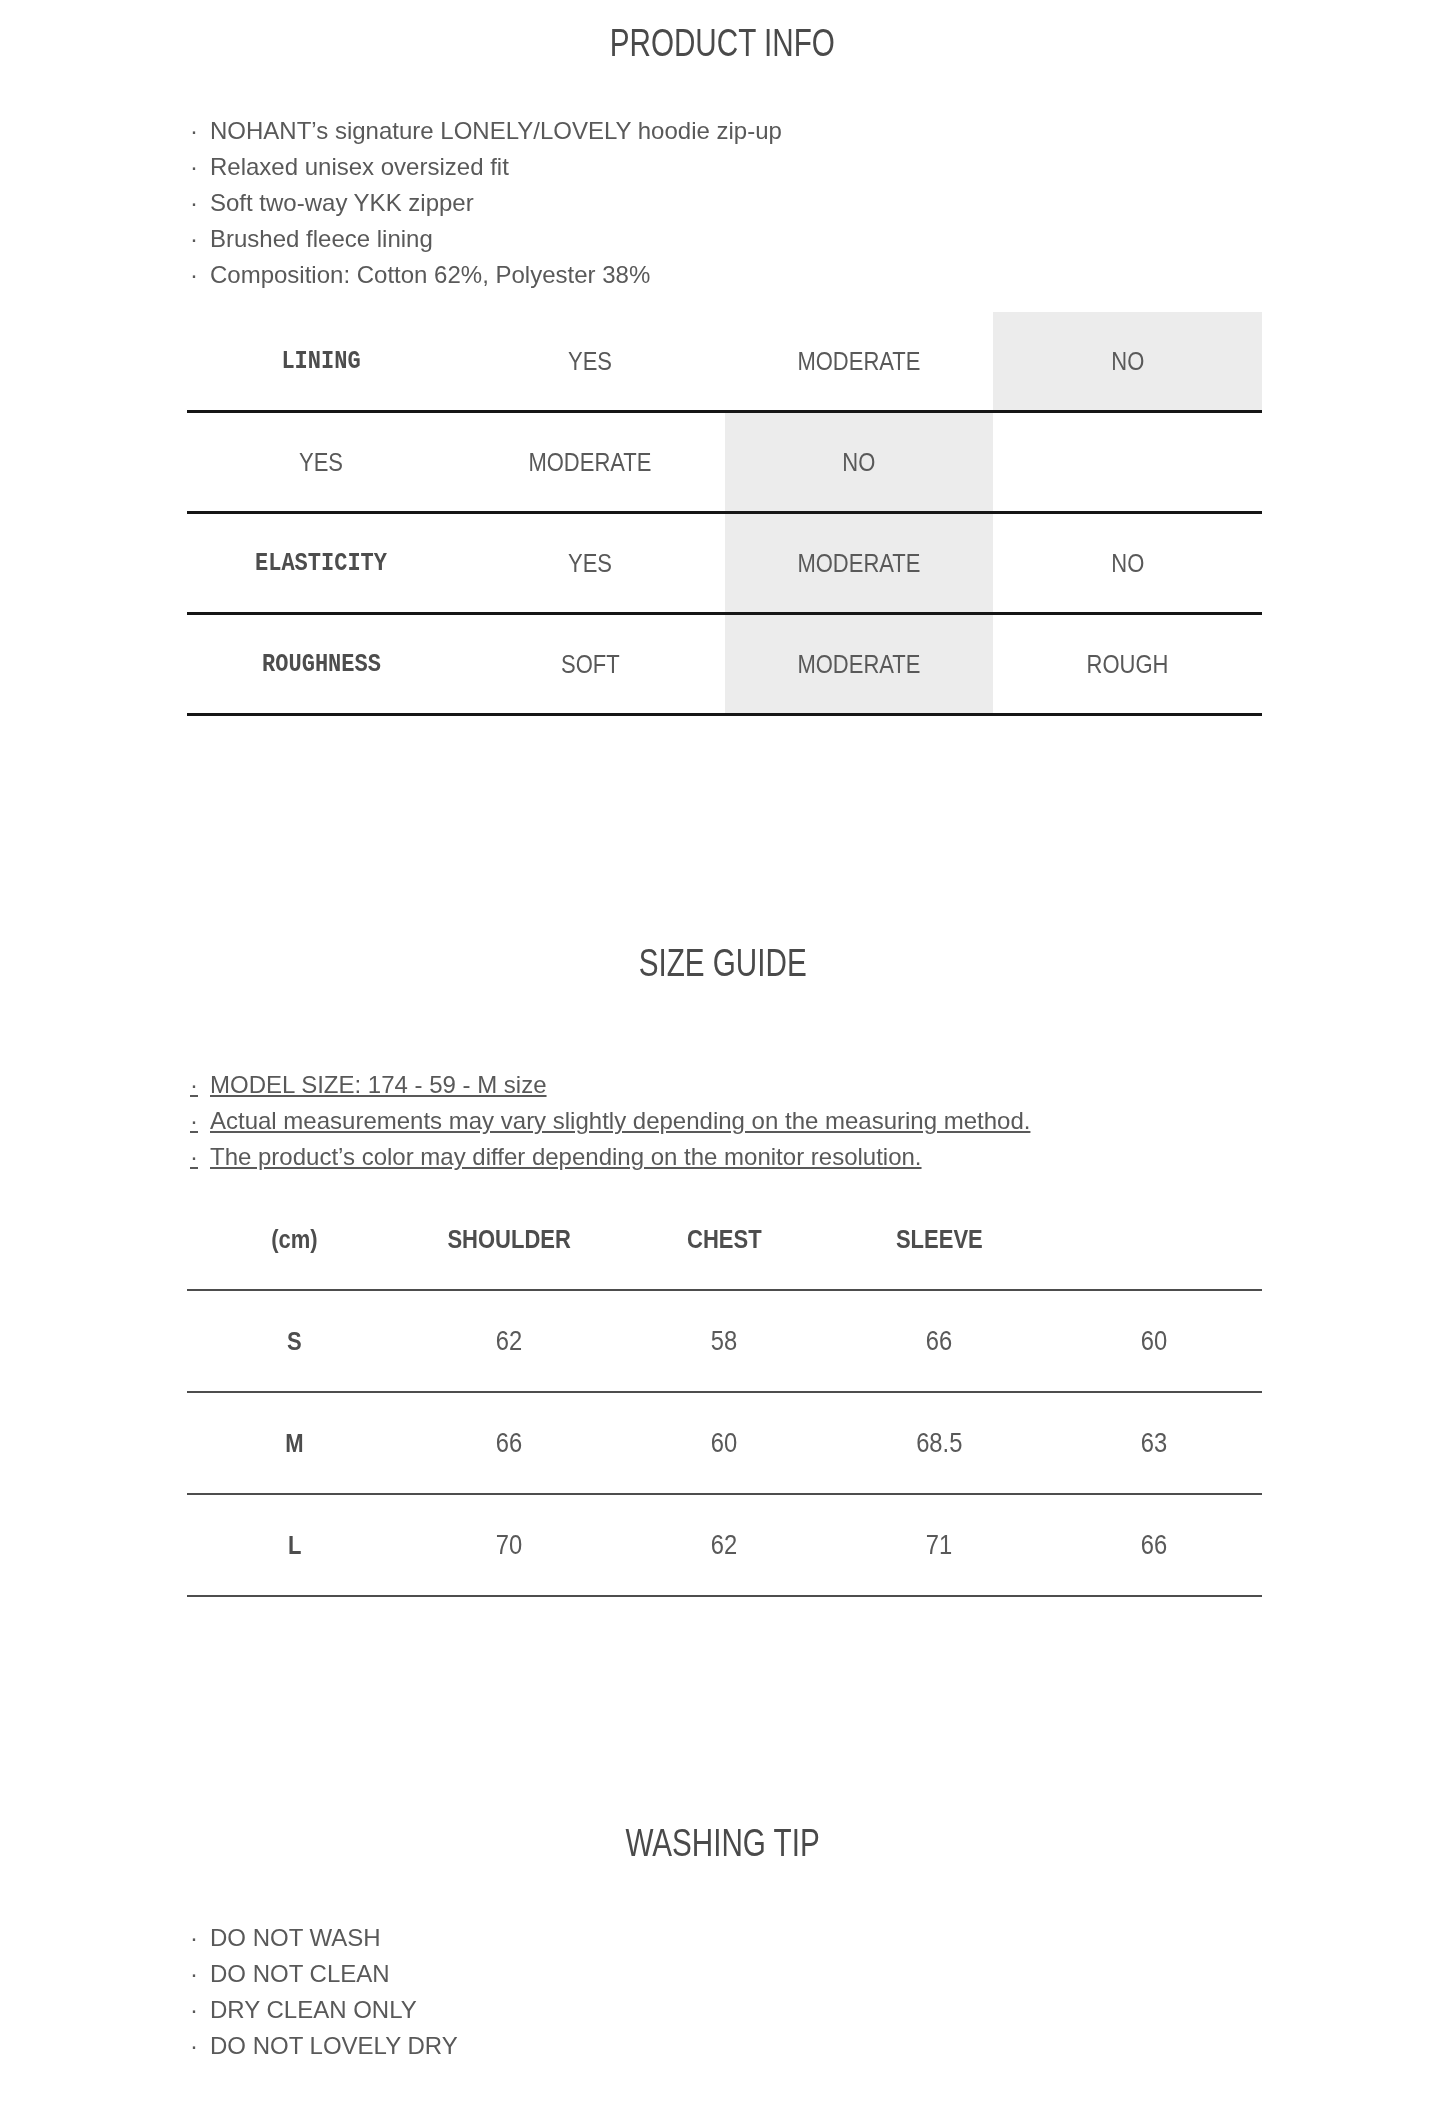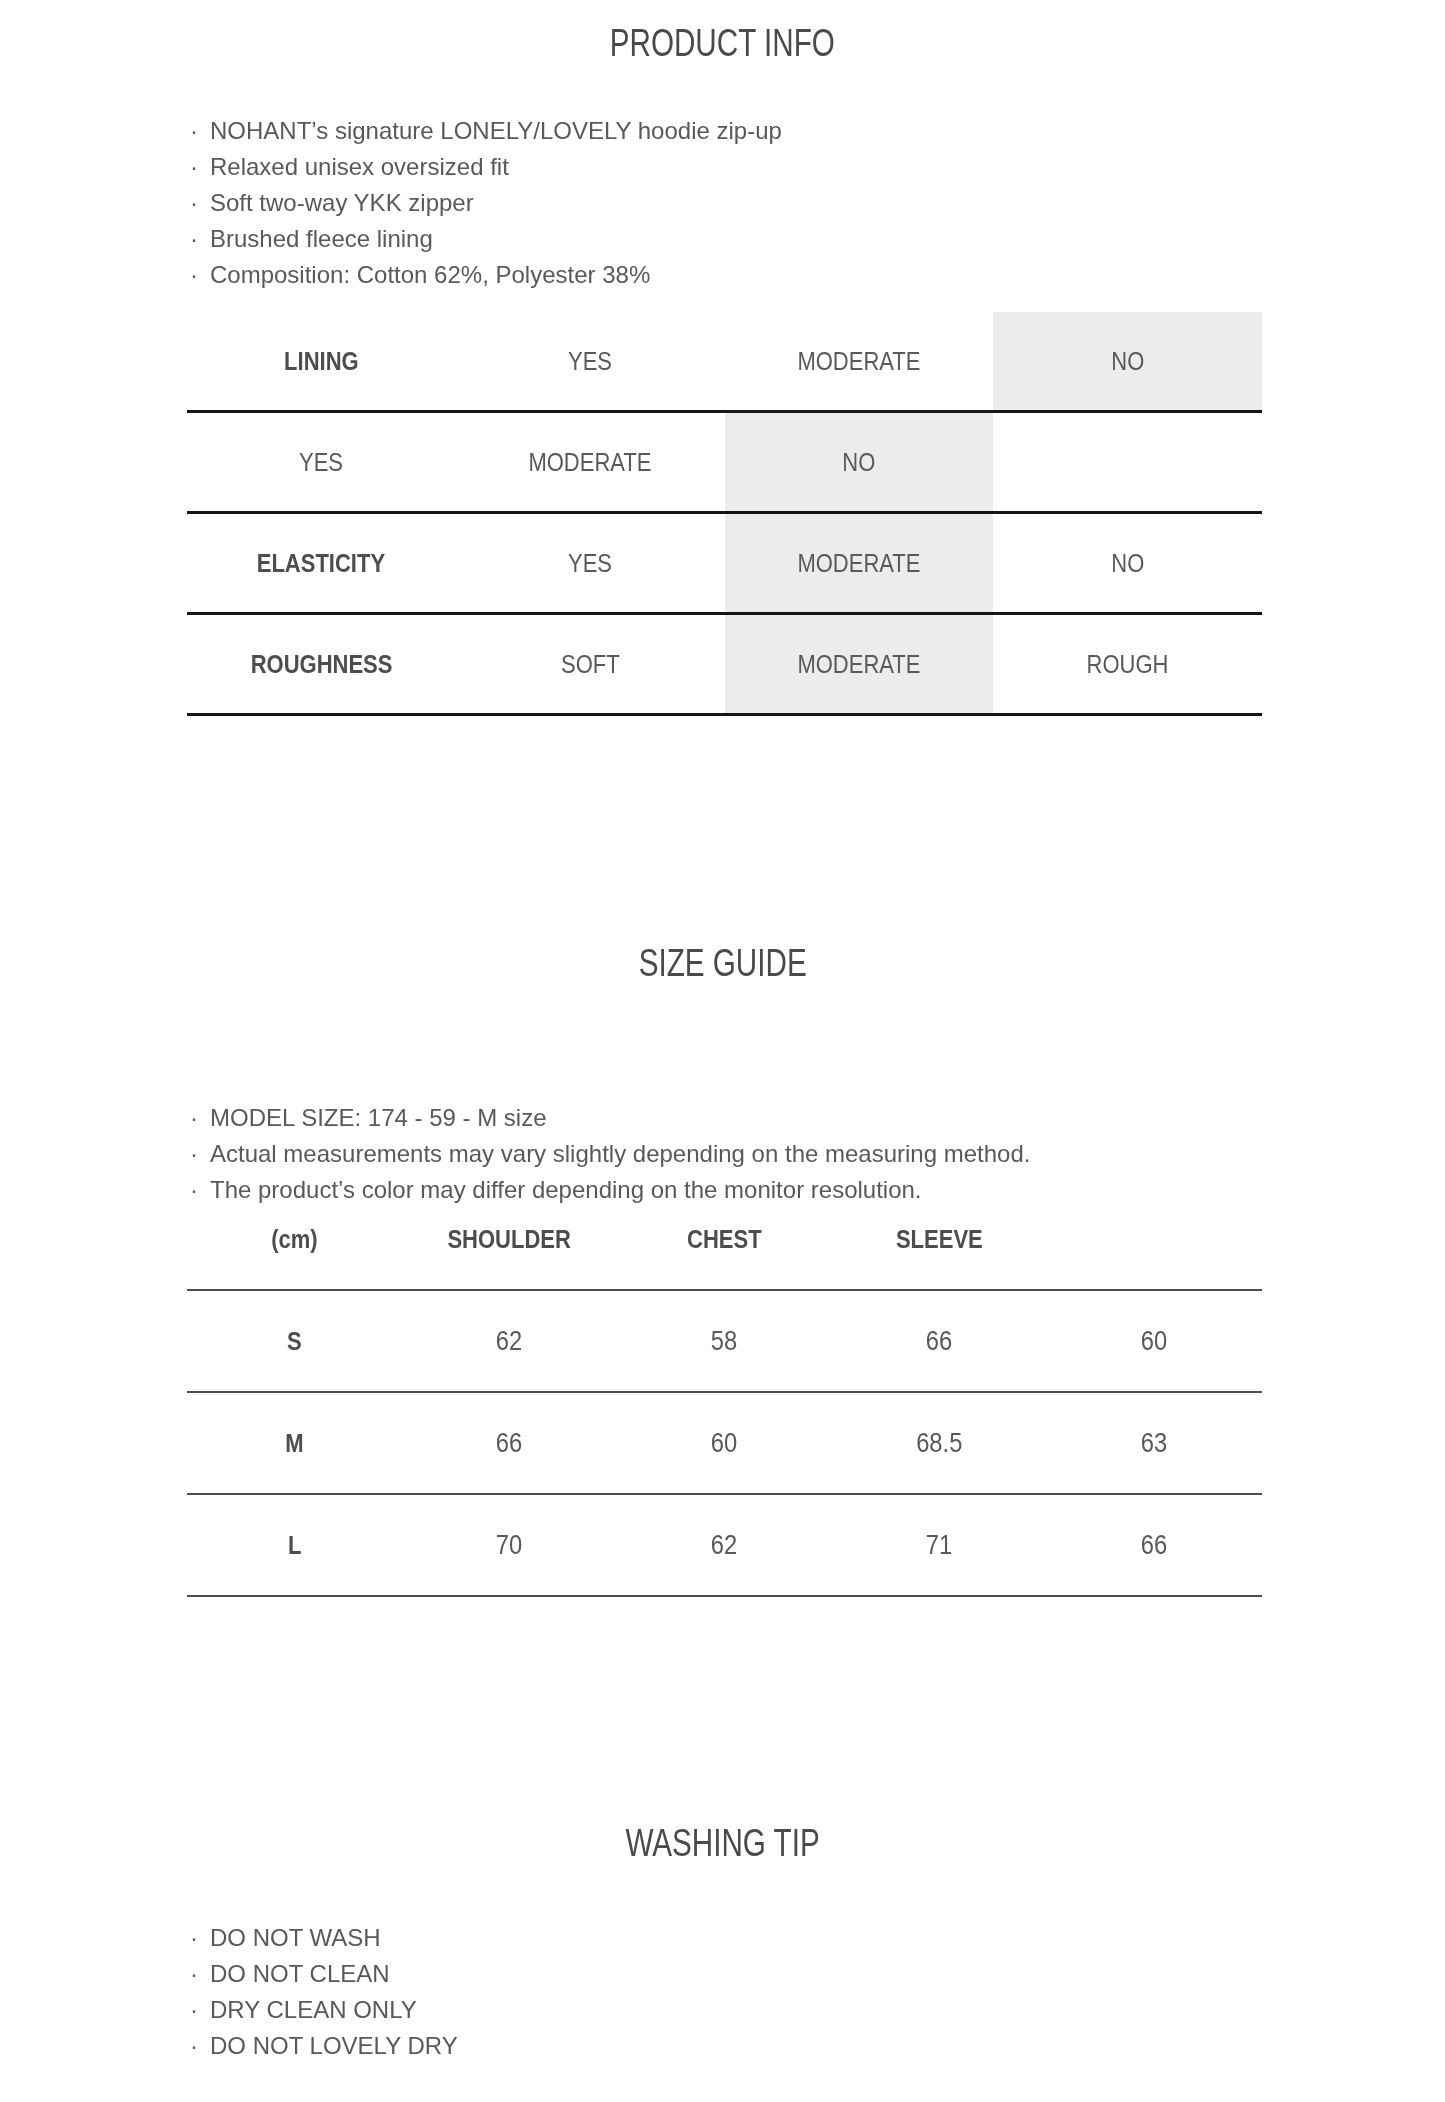--- a/index.html
+++ b/index.html
@@ -31,40 +31,40 @@
   
   .fabric-table{position:absolute;left:187px;top:312px;width:1075px;}
   .frow{
     display:grid;grid-template-columns:repeat(4,1fr);
     height:101px;border-bottom:3px solid var(--line-dark);
   }
   .frow .cell{
     display:flex;align-items:center;justify-content:center;
     font-size:25px;color:var(--text);
   }
-  .frow .cell.label{font-weight:bold;color:var(--line-gray);}
+  .frow .cell.label{font-weight:bold;color:var(--line-gray);font-family:Liberation Mono, monospace;}
   .cell .cond{display:inline-block;transform:scaleX(0.88);transform-origin:center;white-space:nowrap;}
   .cell.hl{background:var(--highlight);}
   
   .size-table{position:absolute;left:187px;top:1190px;width:1075px;}
   .srow{
     display:grid;grid-template-columns:repeat(5,1fr);
     height:102px;border-bottom:2px solid var(--line-gray);
   }
   .srow.header{height:101px;}
   .srow .cell{
     display:flex;align-items:center;justify-content:center;
     font-size:27px;color:var(--text);
   }
   .srow.header .cell,.srow .cell.size-label{font-weight:bold;font-size:25px;color:var(--line-gray);}
   
   #product-info-title{top:24px;}
   #product-info-bullets{top:113px;}
   #size-guide-title{top:944px;}
-  #size-guide-bullets{top:1100px;}
+  #size-guide-bullets{top:1067px;text-decoration:underline;}
   #washing-tip-title{top:1824px;}
   #washing-tip-bullets{top:1920px;}
 </style>
 </head>
 <body>
 
 <h2 class="section-title" id="product-info-title"><span class="cond">PRODUCT INFO</span></h2>
 
 <ul class="bullets" id="product-info-bullets">
   <li>NOHANT’s signature LONELY/LOVELY hoodie zip-up</li>

